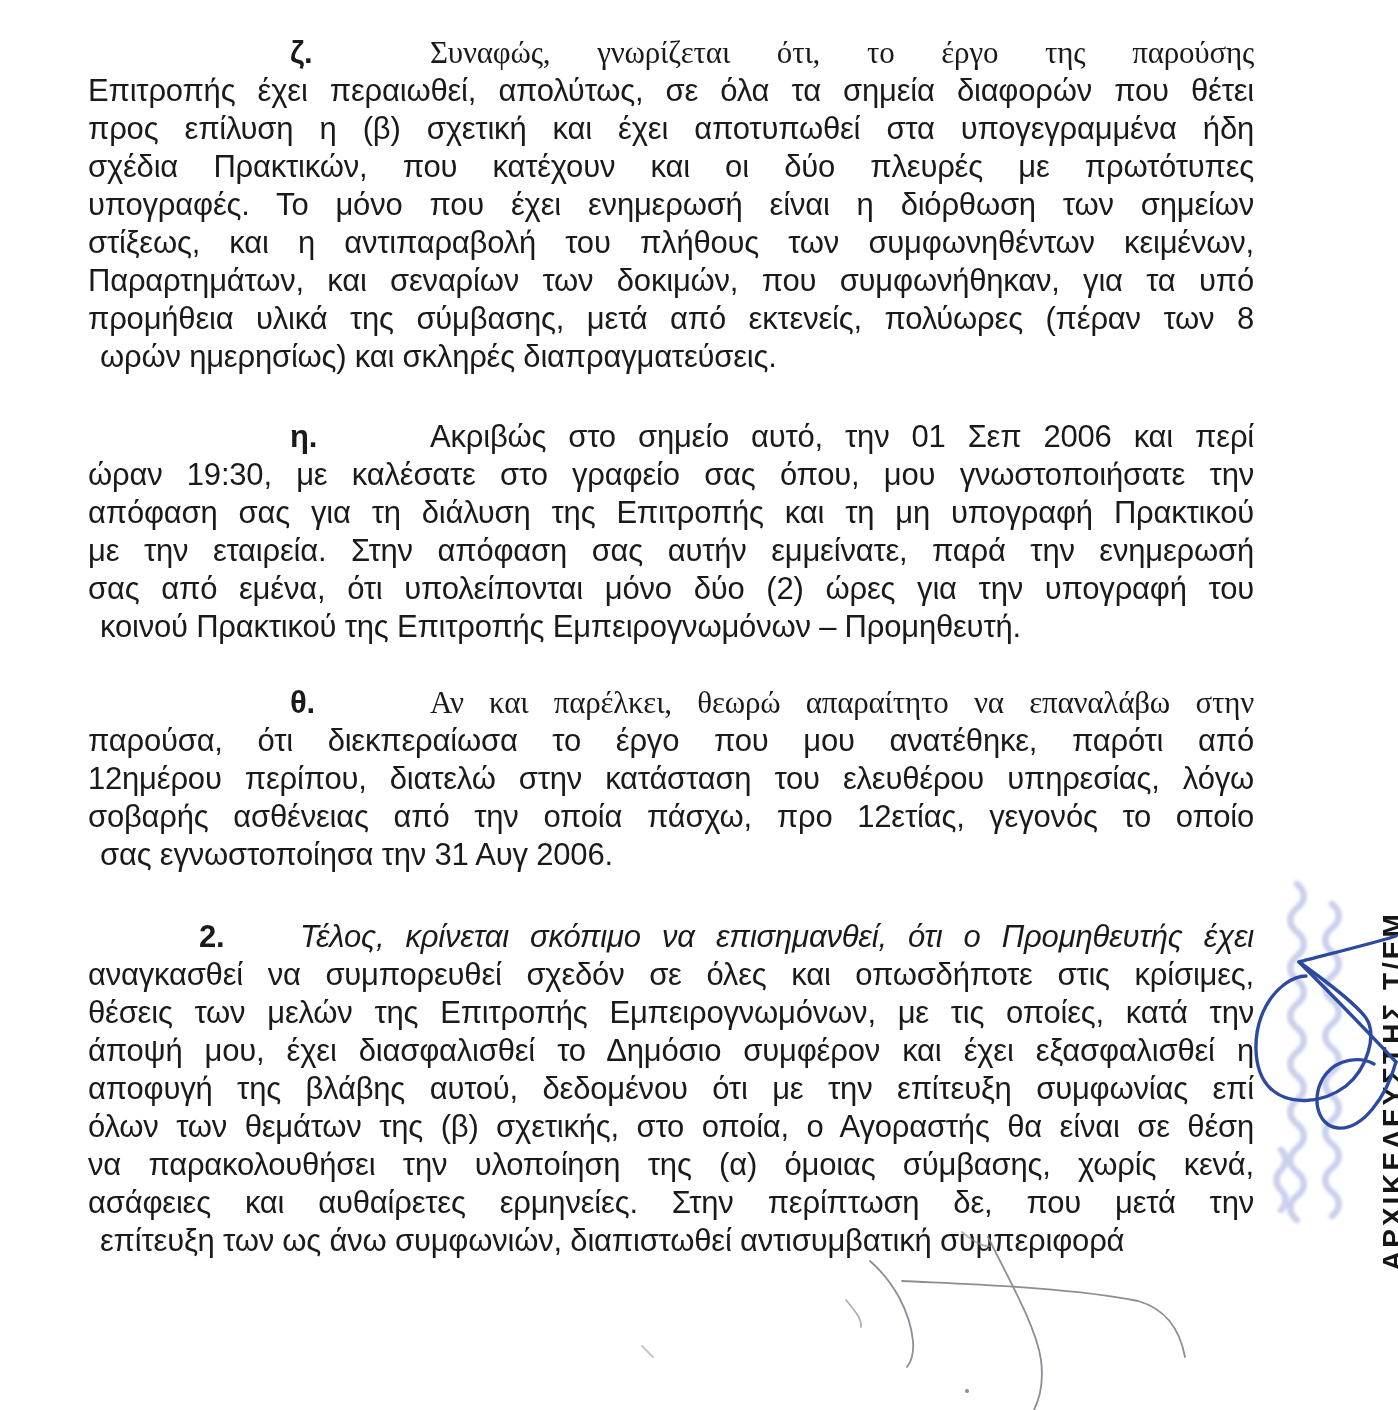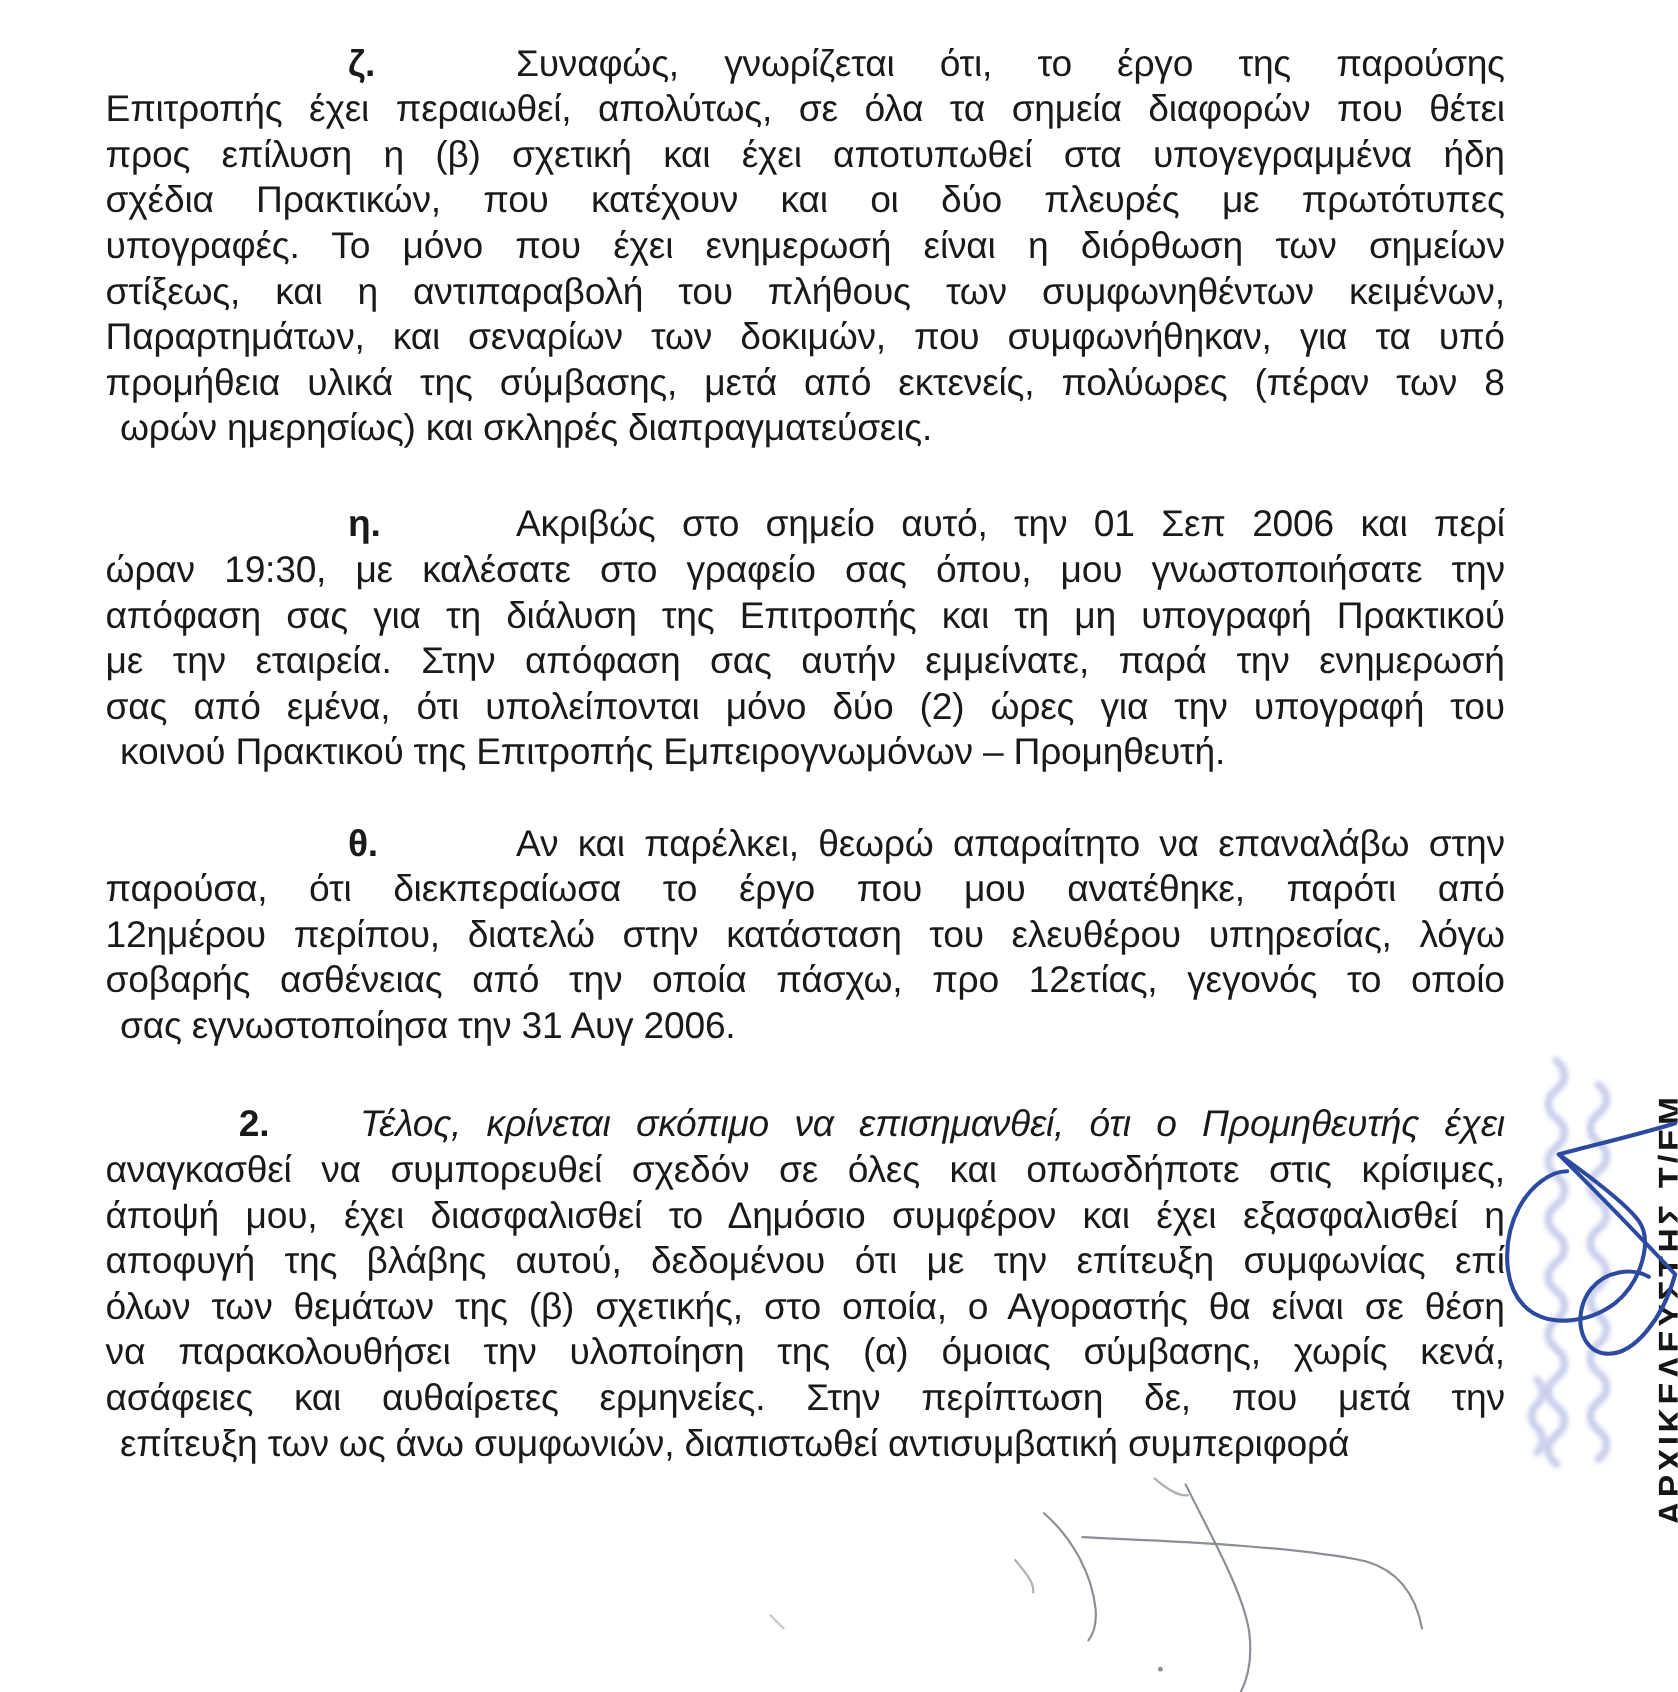--- a/index.html
+++ b/index.html
@@ -30,21 +30,21 @@
 </style>
 </head>
 <body>
 
 <div class="page">
 
   <div id="body-text">
       <div class="para" style="top: 34px;">
         <div class="line first">
           <span class="pnum" style="left: 202px;">ζ.</span>
-          <div class="rest" style="margin-left: 342px;">Συναφώς, γνωρίζεται ότι, το έργο της παρούσης</div>
+          <div class="rest" style="margin-left: 342px; font-family: Liberation Serif, serif;">Συναφώς, γνωρίζεται ότι, το έργο της παρούσης</div>
         </div>
         <div class="line">Επιτροπής έχει περαιωθεί, απολύτως, σε όλα τα σημεία διαφορών που θέτει</div>
         <div class="line">προς επίλυση η (β) σχετική και έχει αποτυπωθεί στα υπογεγραμμένα ήδη</div>
         <div class="line">σχέδια Πρακτικών, που κατέχουν και οι δύο πλευρές με πρωτότυπες</div>
         <div class="line">υπογραφές. Το μόνο που έχει ενημερωσή είναι η διόρθωση των σημείων</div>
         <div class="line">στίξεως, και η αντιπαραβολή του πλήθους των συμφωνηθέντων κειμένων,</div>
         <div class="line">Παραρτημάτων, και σεναρίων των δοκιμών, που συμφωνήθηκαν, για τα υπό</div>
         <div class="line">προμήθεια υλικά της σύμβασης, μετά από εκτενείς, πολύωρες (πέραν των 8</div>
         <div class="line last">ωρών ημερησίως) και σκληρές διαπραγματεύσεις.</div>
       </div>
@@ -55,33 +55,34 @@
         </div>
         <div class="line">ώραν 19:30, με καλέσατε στο γραφείο σας όπου, μου γνωστοποιήσατε την</div>
         <div class="line">απόφαση σας για τη διάλυση της Επιτροπής και τη μη υπογραφή Πρακτικού</div>
         <div class="line">με την εταιρεία. Στην απόφαση σας αυτήν εμμείνατε, παρά την ενημερωσή</div>
         <div class="line">σας από εμένα, ότι υπολείπονται μόνο δύο (2) ώρες για την υπογραφή του</div>
         <div class="line last">κοινού Πρακτικού της Επιτροπής Εμπειρογνωμόνων – Προμηθευτή.</div>
       </div>
       <div class="para" style="top: 684px;">
         <div class="line first">
           <span class="pnum" style="left: 202px;">θ.</span>
-          <div class="rest" style="margin-left: 342px;">Αν και παρέλκει, θεωρώ απαραίτητο να επαναλάβω στην</div>
+          <div class="rest" style="margin-left: 342px; font-family: Liberation Serif, serif;">Αν και παρέλκει, θεωρώ απαραίτητο να επαναλάβω στην</div>
         </div>
         <div class="line">παρούσα, ότι διεκπεραίωσα το έργο που μου ανατέθηκε, παρότι από</div>
         <div class="line">12ημέρου περίπου, διατελώ στην κατάσταση του ελευθέρου υπηρεσίας, λόγω</div>
         <div class="line">σοβαρής ασθένειας από την οποία πάσχω, προ 12ετίας, γεγονός το οποίο</div>
         <div class="line last">σας εγνωστοποίησα την 31 Αυγ 2006.</div>
       </div>
       <div class="para" style="top: 918px;">
         <div class="line first">
           <span class="pnum" style="left: 111px;">2.</span>
           <div class="rest" style="margin-left: 212px; font-style: italic;">Τέλος, κρίνεται σκόπιμο να επισημανθεί, ότι ο Προμηθευτής έχει</div>
         </div>
         <div class="line">αναγκασθεί να συμπορευθεί σχεδόν σε όλες και οπωσδήποτε στις κρίσιμες,</div>
+        <div class="line">θέσεις των μελών της Επιτροπής Εμπειρογνωμόνων, με τις οποίες, κατά την</div>
         <div class="line">άποψή μου, έχει διασφαλισθεί το Δημόσιο συμφέρον και έχει εξασφαλισθεί η</div>
         <div class="line">αποφυγή της βλάβης αυτού, δεδομένου ότι με την επίτευξη συμφωνίας επί</div>
         <div class="line">όλων των θεμάτων της (β) σχετικής, στο οποία, ο Αγοραστής θα είναι σε θέση</div>
         <div class="line">να παρακολουθήσει την υλοποίηση της (α) όμοιας σύμβασης, χωρίς κενά,</div>
         <div class="line">ασάφειες και αυθαίρετες ερμηνείες. Στην περίπτωση δε, που μετά την</div>
         <div class="line last">επίτευξη των ως άνω συμφωνιών, διαπιστωθεί αντισυμβατική συμπεριφορά</div>
       </div>
     </div>
 
   <div class="vrank">ΑΡΧΙΚΕΛΕΥΣΤΗΣ Τ/ΕΜ</div>

